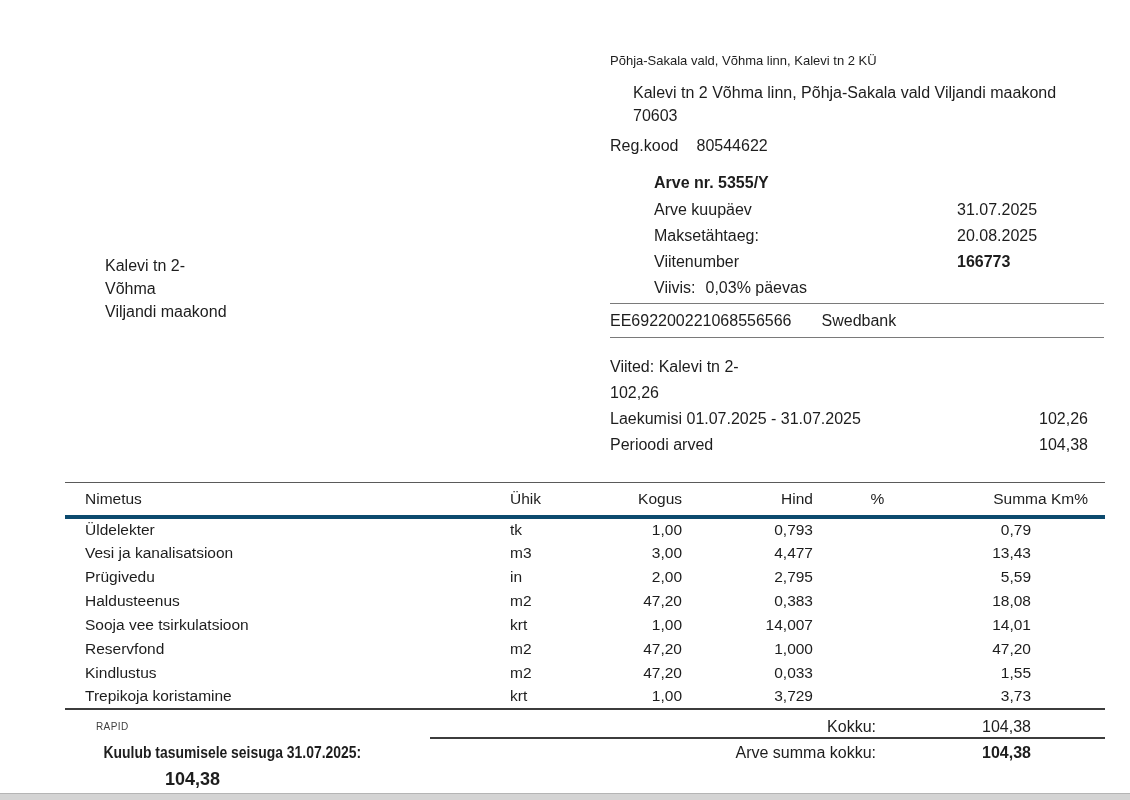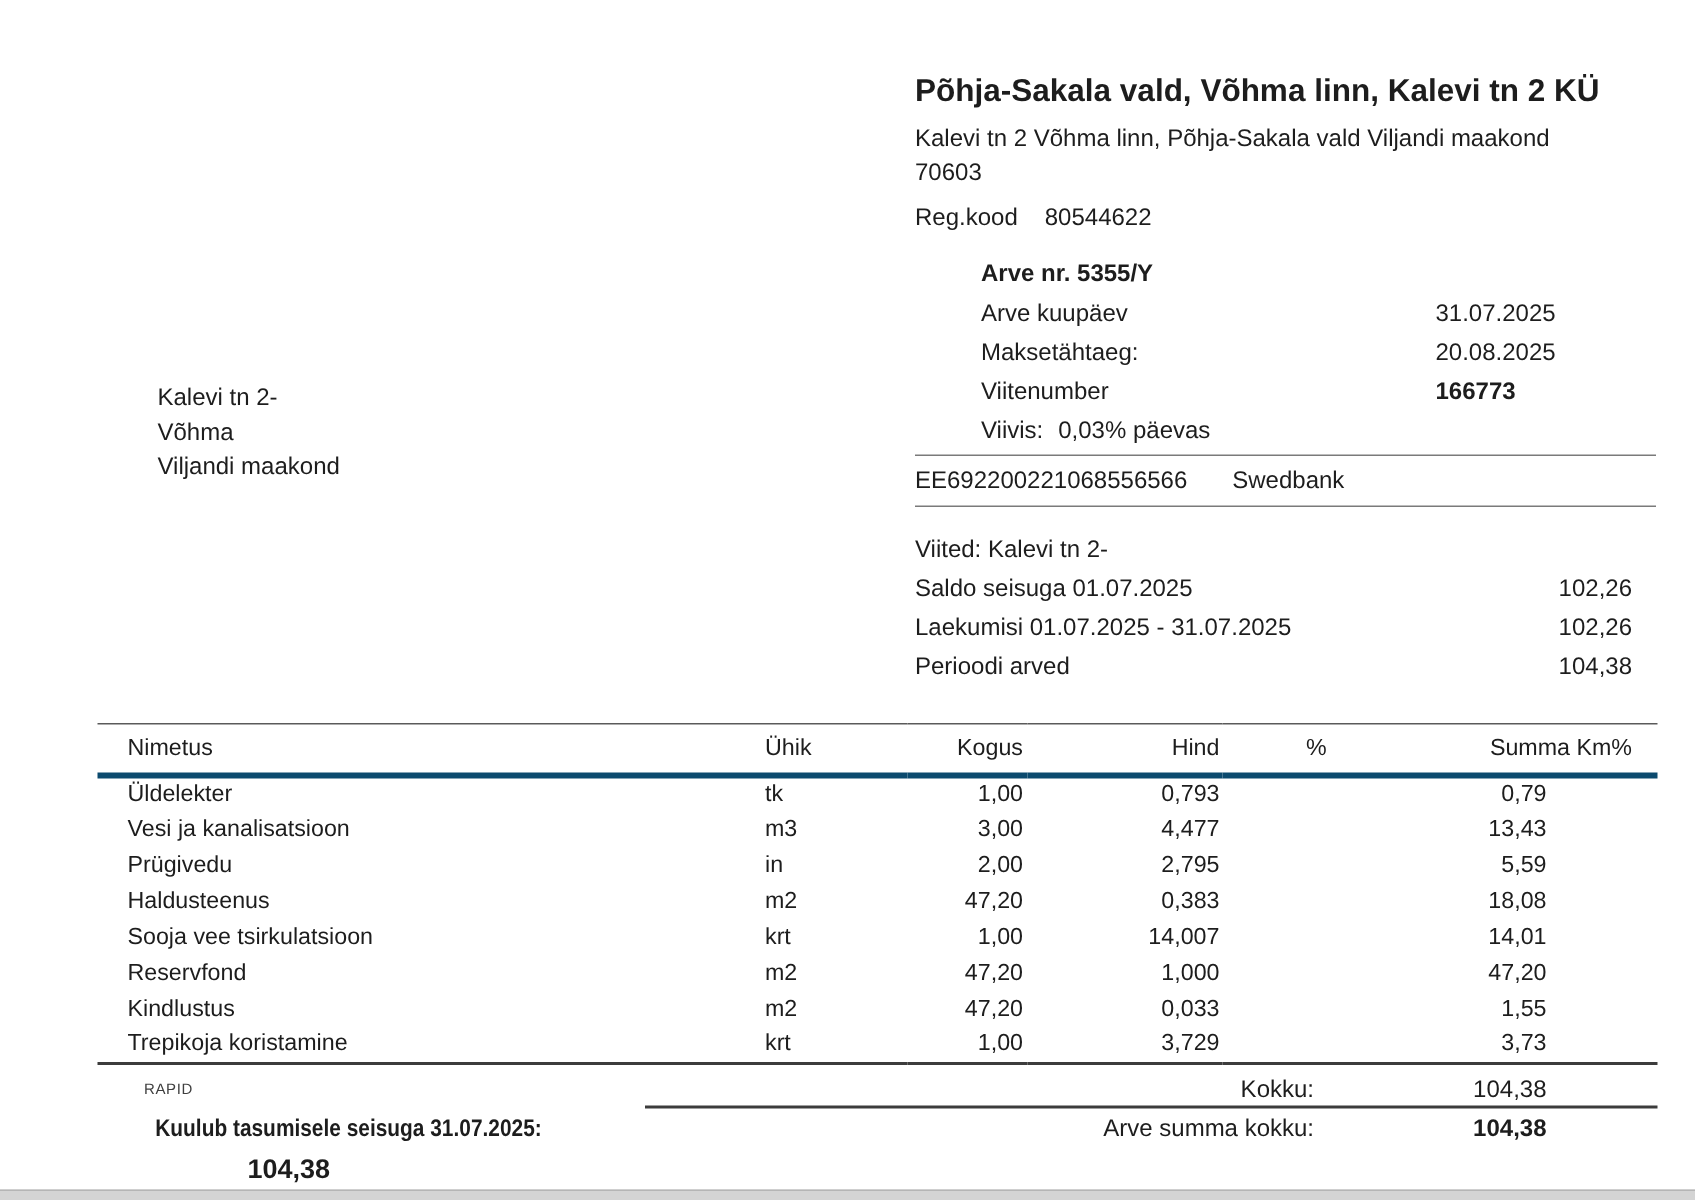--- a/index.html
+++ b/index.html
@@ -10,22 +10,22 @@
     background:#ffffff;
     color:#1d1d1d;
     position:relative;
     overflow:hidden;
     font-size:16px;
   }
   .page { position:absolute; inset:0; background:#fff; }
 
   
   .company-block { position:absolute; left:610px; top:49px; width:505px; }
-  .company-name { font-weight:bold; font-size:21px; line-height:24px; }
-  .company-address { margin-top:8px; line-height:23px; }
+  .company-name { font-weight:normal; font-size:13px; line-height:24px; }
+  .company-address { margin-top:8px; line-height:23px;margin-left:23px; }
   .company-reg { margin-top:7px; line-height:23px; }
   .company-reg .reg-value { margin-left:18px; }
 
   
   .recipient-block { position:absolute; left:105px; top:254px; line-height:23px; }
 
   
   .invoice-block { position:absolute; left:610px; top:171px; width:495px;margin-left:44px; }
   .invoice-number { font-weight:bold; line-height:24px; margin-bottom:2px; }
   .meta-row { display:flex; line-height:26px; }
@@ -144,21 +144,20 @@
   </div>
 
   <div class="bank-block">
     <span>EE692200221068556566</span>
     <span class="bank-name">Swedbank</span>
   </div>
 
   <div class="summary-block">
     <div class="viited-line">Viited: Kalevi tn 2-</div>
     <div class="sum-row">
-      <div class="sum-label">Saldo seisuga 01.07.2025</div>
       <div class="sum-value">102,26</div>
     </div>
     <div class="sum-row">
       <div class="sum-label">Laekumisi 01.07.2025 - 31.07.2025</div>
       <div class="sum-value">102,26</div>
     </div>
     <div class="sum-row">
       <div class="sum-label">Perioodi arved</div>
       <div class="sum-value">104,38</div>
     </div>

